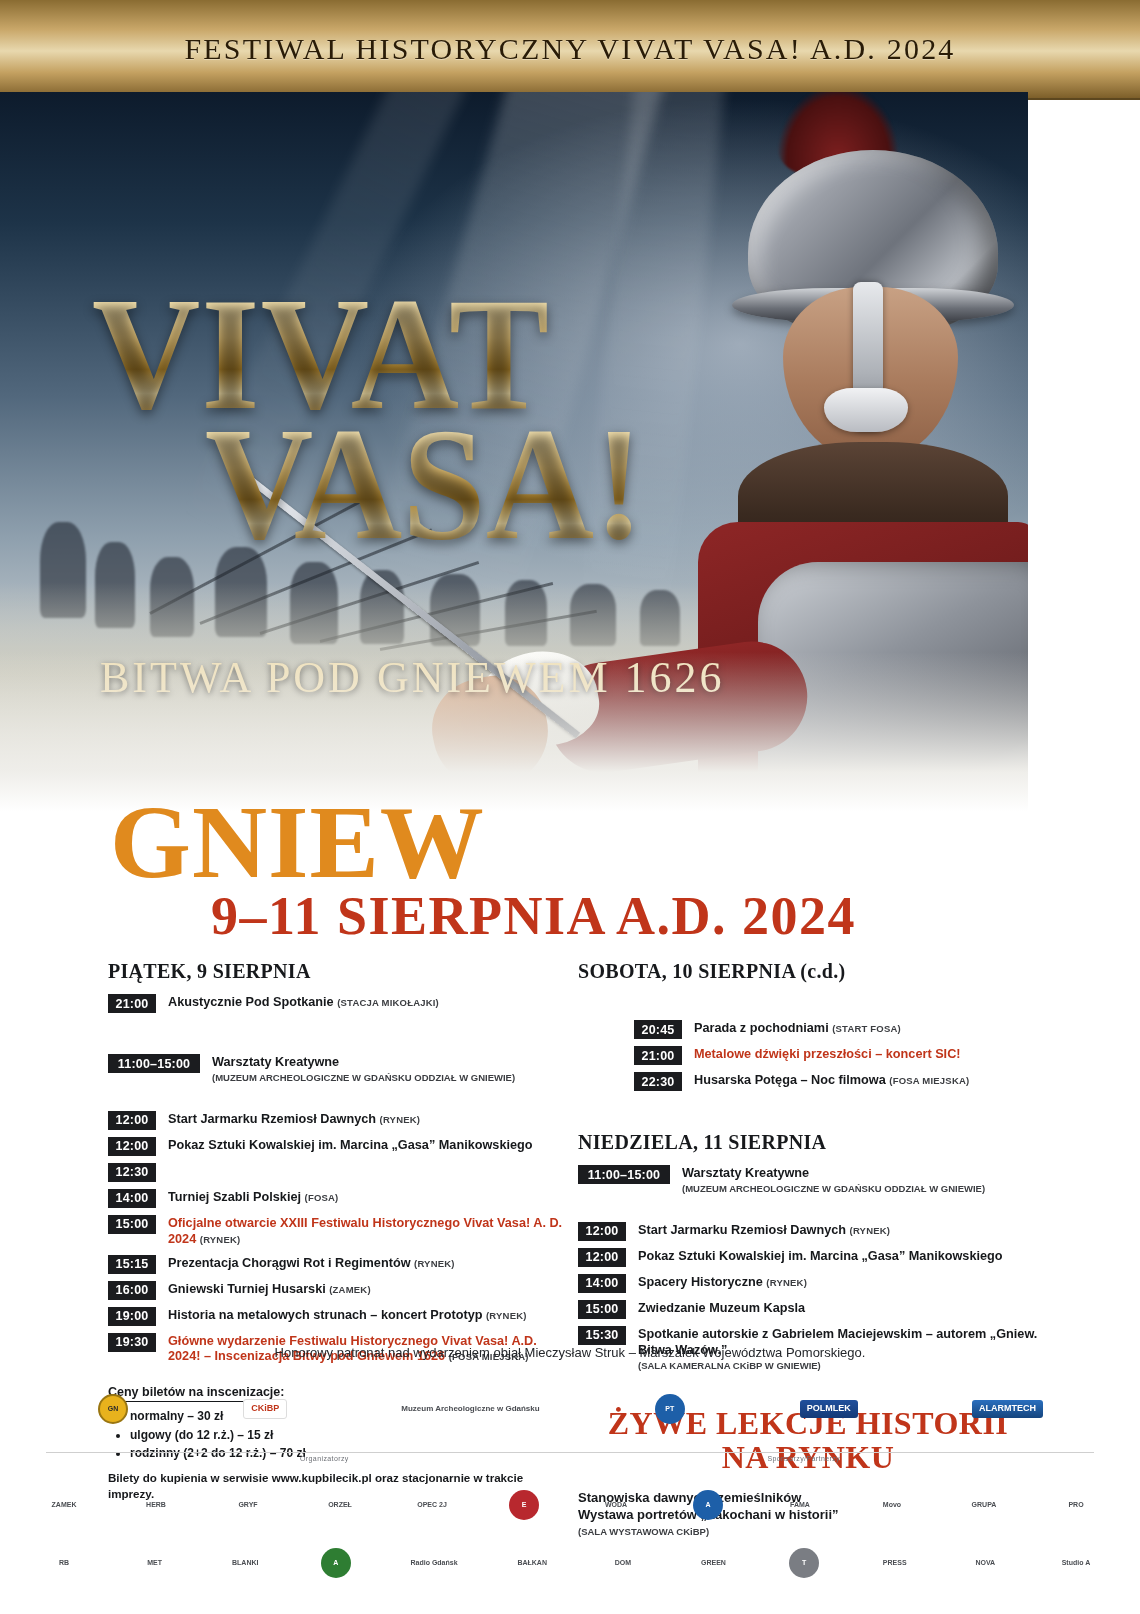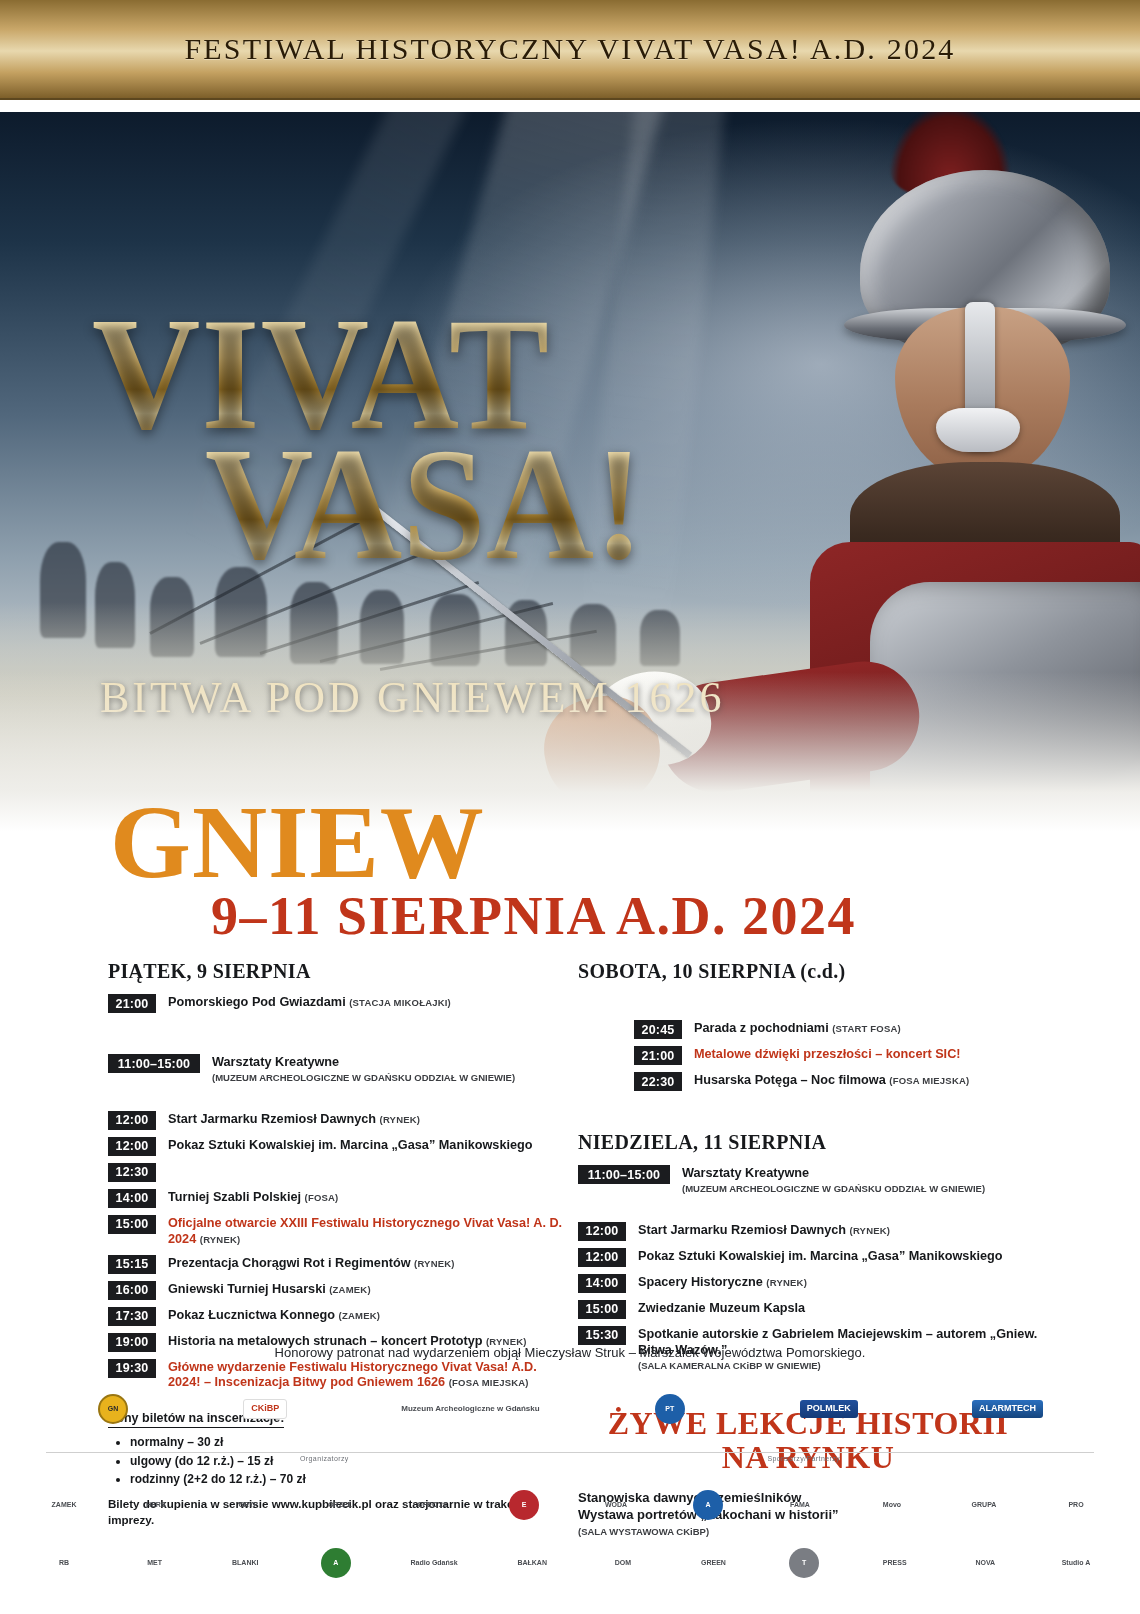--- a/index.html
+++ b/index.html
@@ -23,21 +23,21 @@
   }
   .topbar-title {
     font-family:"Liberation Serif", serif;
     font-size:30px; letter-spacing:2.2px; color:#2a1c07;
     text-transform:uppercase; font-weight:400;
     text-shadow:0 1px 0 rgba(255,255,255,.35);
   }
 
   
   .hero {
-    position:absolute; left:0; top:112px; width:1140px; height:720px;
+    position:absolute; left:0; top:92px; width:1028px; height:720px;
     background:
       radial-gradient(ellipse 60% 55% at 72% 35%, rgba(235,240,248,.55) 0%, rgba(160,175,195,0) 62%),
       linear-gradient(180deg,#0d1b2c 0%,#1d3348 18%,#51677c 42%,#8fa0ae 62%,#c9cfd2 80%,#e7e6e1 96%);
     overflow:hidden;
   }
   .hero::after{
     content:""; position:absolute; left:0; bottom:0; width:100%; height:160px;
     background:linear-gradient(180deg, rgba(231,230,225,0) 0%, #efeeea 75%, #ffffff 100%);
   }
   
@@ -337,21 +337,21 @@
 
   <div class="cols">
 
     <div class="col-left">
 
       <div class="dayhead">PIĄTEK, 9 SIERPNIA</div>
 
       <div class="row">
         <div class="time">21:00</div>
         <div class="desc">
-          <span>Pomorskiego Pod Gwiazdami</span>
+          <span>Akustycznie Pod Spotkanie</span>
           <span class="place">(STACJA MIKOŁAJKI)</span>
         </div>
       </div>
 
       <div class="spacer-lg"></div>
 
 
       <div class="row">
         <div class="time wide">11:00–15:00</div>
         <div class="desc">
@@ -406,27 +406,20 @@
       </div>
 
       <div class="row">
         <div class="time">16:00</div>
         <div class="desc">
           <span>Gniewski Turniej Husarski</span>
           <span class="place">(ZAMEK)</span>
         </div>
       </div>
 
-      <div class="row">
-        <div class="time">17:30</div>
-        <div class="desc">
-          <span>Pokaz Łucznictwa Konnego</span>
-          <span class="place">(ZAMEK)</span>
-        </div>
-      </div>
 
       <div class="row">
         <div class="time">19:00</div>
         <div class="desc">
           <span>Historia na metalowych strunach – koncert Prototyp</span>
           <span class="place">(RYNEK)</span>
         </div>
       </div>
 
       <div class="row">

